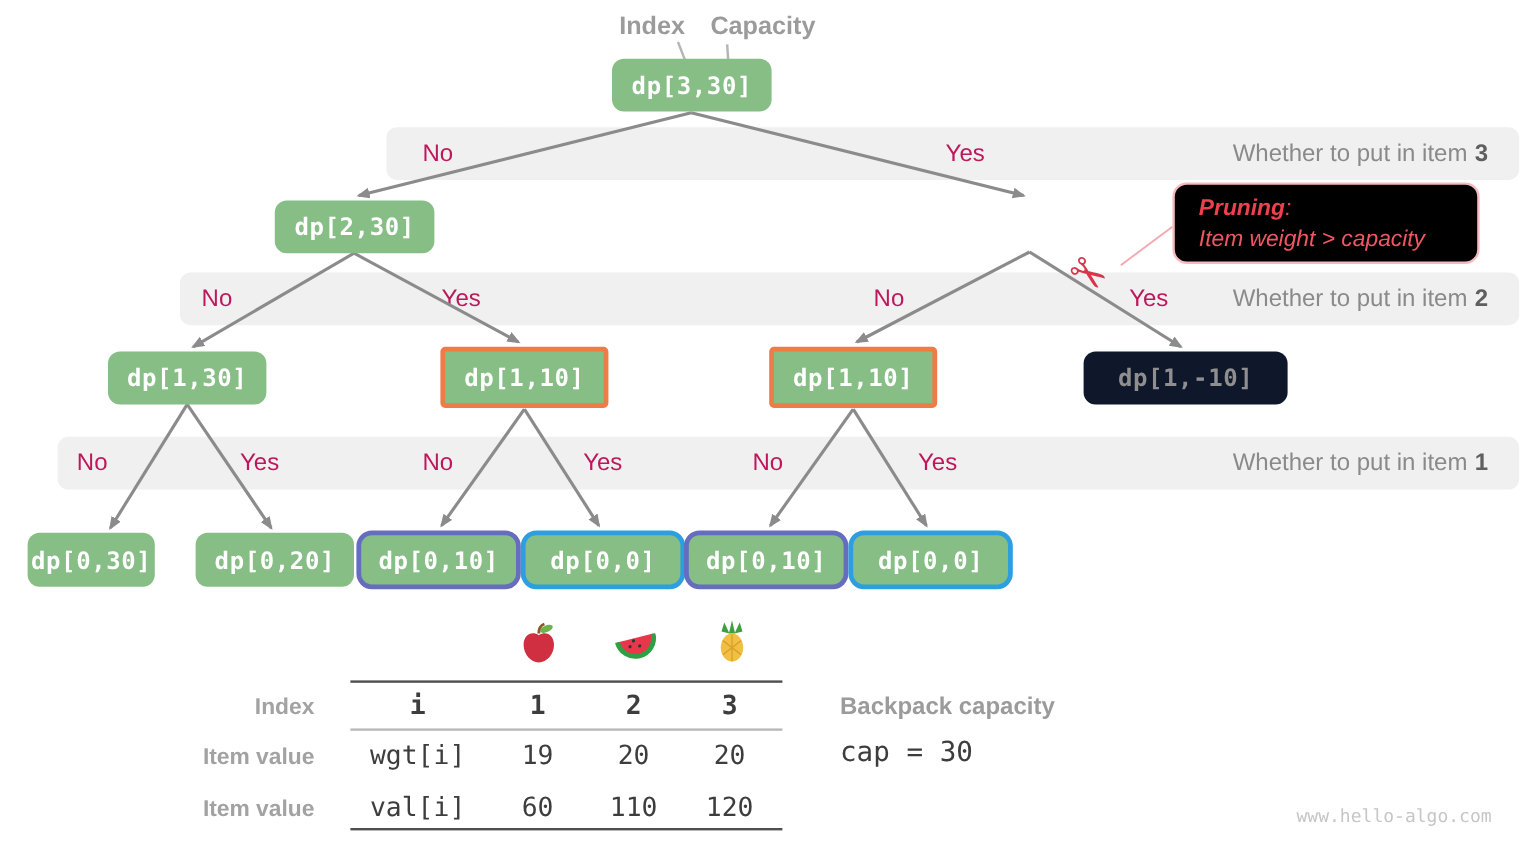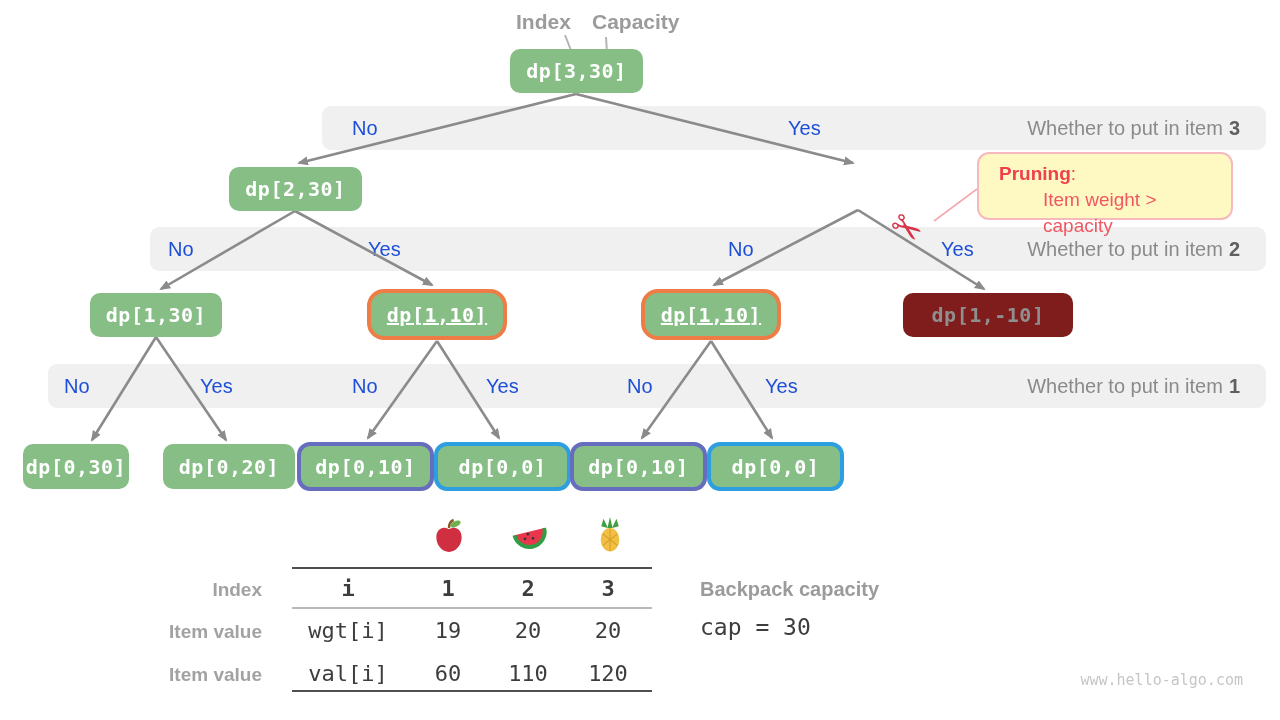--- a/index.html
+++ b/index.html
@@ -1,41 +1,41 @@
 <!DOCTYPE html>
 <html><head>
 <meta charset="utf-8">
 <style>
   html,body{margin:0;padding:0;background:#fff;}
   #stage{position:relative;width:1280px;height:720px;background:#ffffff;overflow:hidden;
          font-family:"Liberation Sans",sans-serif;}
   
   .band{position:absolute;height:44px;background:#f0f0f0;border-radius:9px;z-index:1;}
-  .blabel{position:absolute;top:0;line-height:44px;font-size:20px;color:#1d4ed8;}
+  .blabel{position:absolute;top:0;line-height:44px;font-size:20px;color:#be185d;}
   .caption{position:absolute;right:26px;top:0;line-height:44px;font-size:20px;color:#8a8a8a;white-space:nowrap;}
   .caption .itemnum{font-weight:700;color:#5f5f5f;margin-left:6px;font-style:normal;}
   
   #edges{position:absolute;left:0;top:0;z-index:2;pointer-events:none;}
   
   .node{position:absolute;box-sizing:border-box;display:flex;align-items:center;justify-content:center;
         background:#86be86;color:#ffffff;border-radius:10px;z-index:3;
         font-family:"DejaVu Sans Mono",monospace;font-weight:700;font-size:20px;letter-spacing:.5px;}
-  .node.gray{background:#7f1d1d;color:#8f8f8f;}
-  .node.b-orange{border:4px solid #ee7c47;border-radius:17px;text-decoration:underline;}
+  .node.gray{background:#0f172a;color:#8f8f8f;}
+  .node.b-orange{border:4px solid #ee7c47;border-radius:4px;}
   .node.b-purple{border:4px solid #666cbe;border-radius:13px;}
   .node.b-blue{border:4px solid #2d9fe0;border-radius:13px;}
   
   .toplabel{position:absolute;top:10px;font-size:21px;font-weight:700;color:#9b9b9b;z-index:3;}
   
   #pruning{position:absolute;left:977px;top:152px;width:256px;height:68px;box-sizing:border-box;
-           background:#fef9c3;border:2px solid #f6b9be;border-radius:12px;z-index:4;
-           padding:7px 0 0 20px;font-size:19px;line-height:26px;}
+           background:#000000;border:2px solid #f6b9be;border-radius:12px;z-index:4;
+           padding:7px 0 0 20px;font-size:19px;line-height:26px;font-style:italic;}
   #pruning .ptitle{color:#ee404e;font-weight:700;}
   #pruning .pcolon{color:#ee404e;font-weight:400;}
-  #pruning .pbody{color:#f05762;margin-left:44px;}
+  #pruning .pbody{color:#f05762;}
   .scissors{position:absolute;left:891px;top:207px;z-index:5;font-size:37px;color:#d8354a;
             transform:rotate(36deg);font-family:"DejaVu Sans",sans-serif;}
   
   .tline{position:absolute;height:2px;background:#4f4f4f;z-index:1;}
   .tline.light{background:#b9b9b9;}
   .cell{position:absolute;transform:translateX(-50%);font-family:"DejaVu Sans Mono",monospace;
         font-size:22px;color:#3d3d3d;white-space:nowrap;}
   .cell.bold{font-weight:700;}
   .rowlabel{position:absolute;right:1018px;text-align:right;font-size:19px;font-weight:700;color:#a2a2a2;white-space:nowrap;}
   .fruit{position:absolute;transform:translateX(-50%);z-index:1;}

